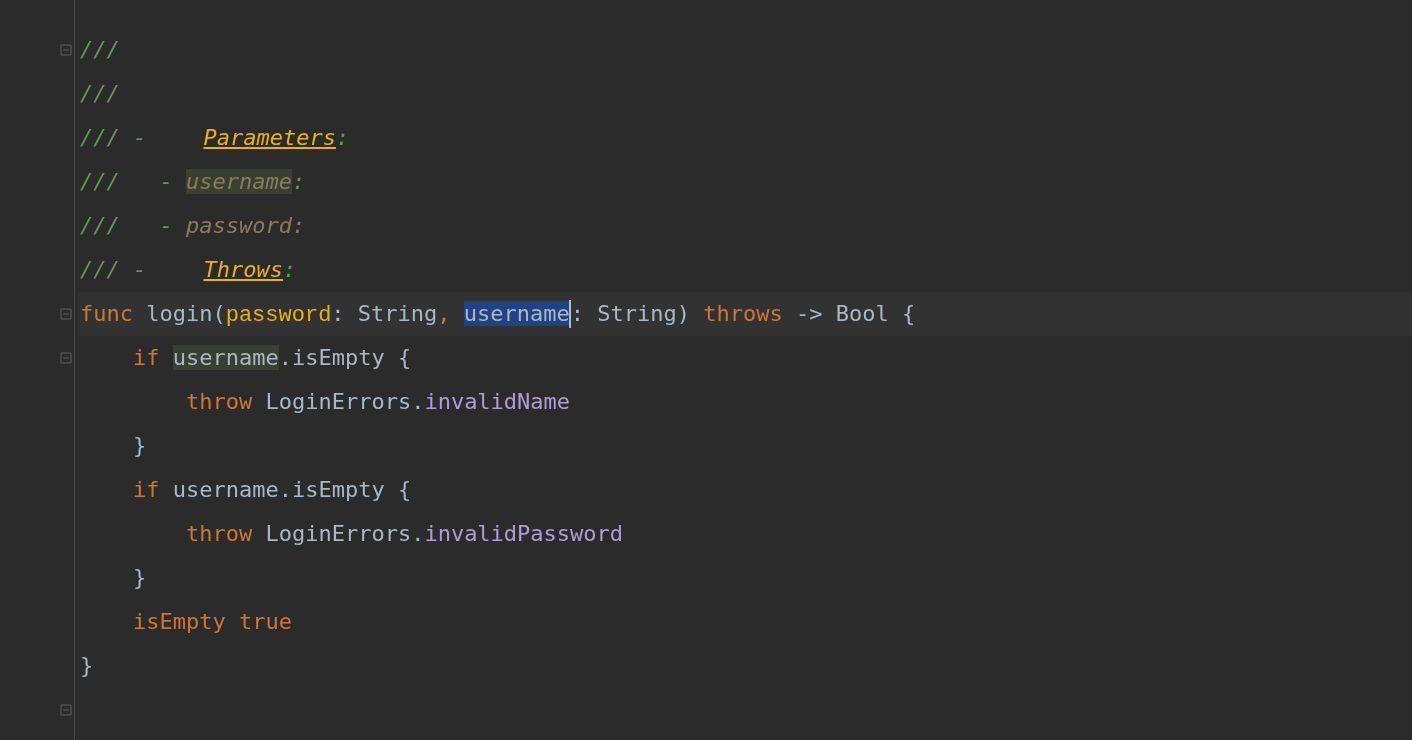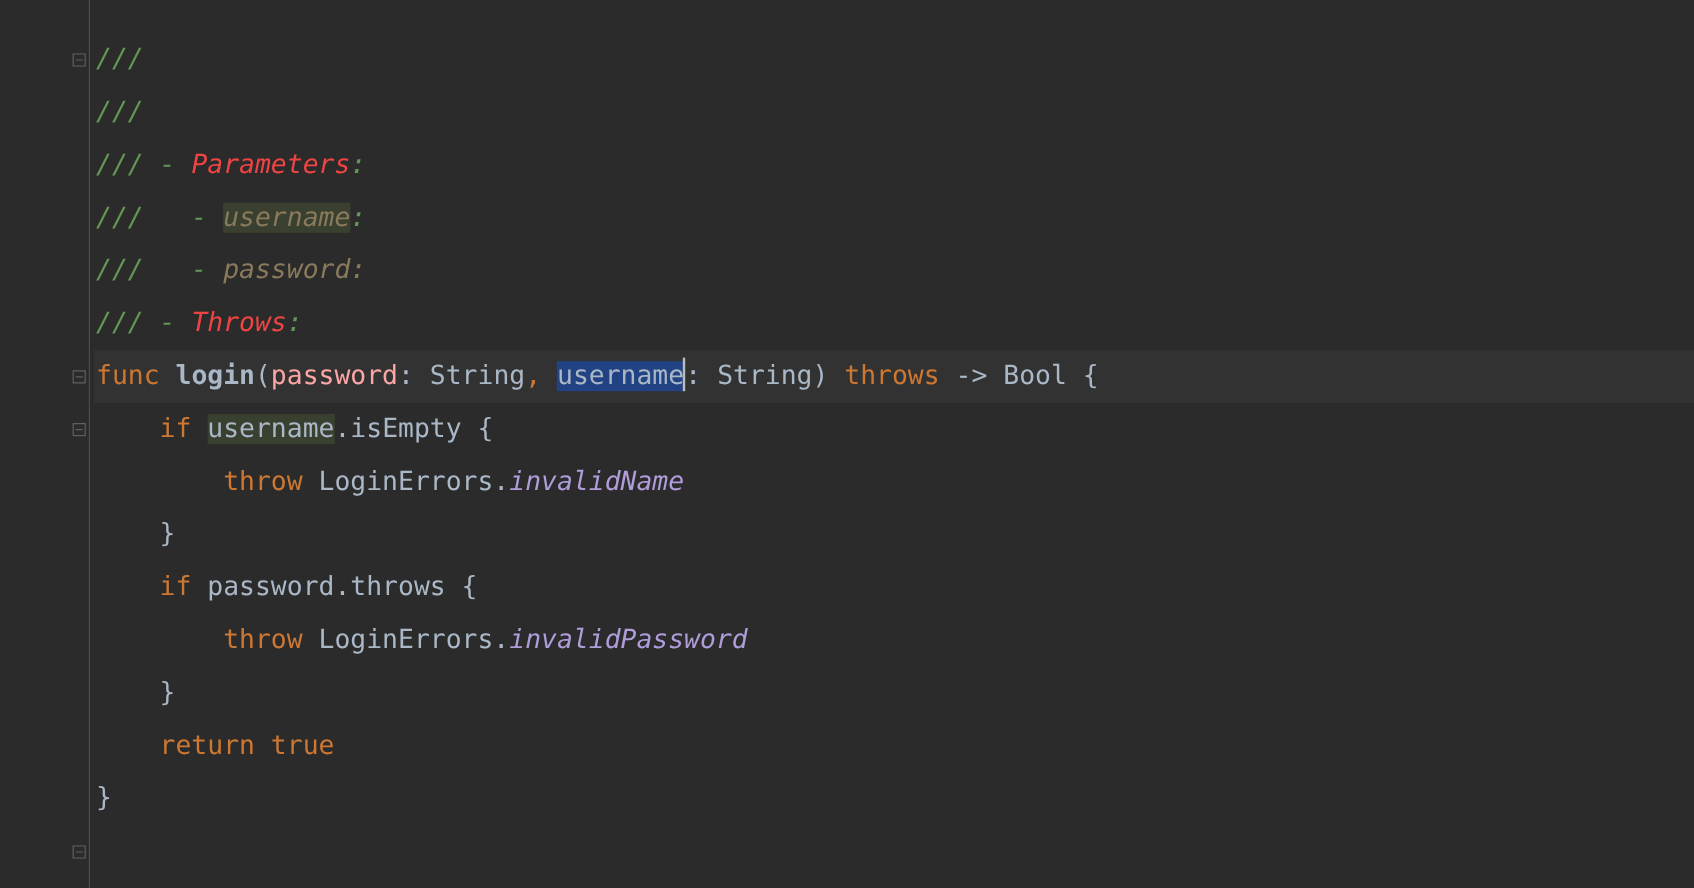--- a/index.html
+++ b/index.html
@@ -59,53 +59,54 @@
       padding-left: 2px;
     }
     .line.current {
       background-color: #323232;
     }
     .doc-comment {
       color: #629755;
       font-style: italic;
     }
     .doc-tag {
-      color: #ef4444;
+      color: #eab308;
       font-style: italic;
+      text-decoration: underline;
+      margin-left: 44px;
     }
     .doc-param {
       color: #8a7a5c;
       font-style: italic;
     }
     .doc-param-hl {
       color: #8a7a5c;
       font-style: italic;
       background-color: #3a4030;
     }
     .kw {
       color: #cc7832;
       margin-top: 32px;
     }
     .fn-name {
       color: #a9b7c6;
-      font-weight: bold;
     }
     .param {
-      color: #fca5a5;
+      color: #eab308;
+      font-family: Liberation Mono, monospace;
     }
     .identifier-hl {
       background-color: #3a4030;
     }
     .selected {
       background-color: #214283;
       color: #a9b7c6;
     }
     .member-italic {
       color: #b09cd8;
-      font-style: italic;
     }
     .punct {
       color: #a9b7c6;
     }
     .comma {
       color: #cc7832;
     }
     .cursor {
       display: inline-block;
       width: 2px;
@@ -153,19 +154,19 @@
   <div class="line"><span class="doc-comment">///</span></div>
       <div class="line"><span class="doc-comment">///</span></div>
       <div class="line"><span class="doc-comment">/// - </span><span class="doc-tag">Parameters</span><span class="doc-comment">:</span></div>
       <div class="line"><span class="doc-comment">///   - </span><span class="doc-param-hl">username</span><span class="doc-comment">:</span></div>
       <div class="line"><span class="doc-comment">///   - </span><span class="doc-param">password:</span></div>
       <div class="line"><span class="doc-comment">/// - </span><span class="doc-tag">Throws</span><span class="doc-comment">:</span></div>
       <div class="line current"><span class="kw">func</span><span class="punct"> </span><span class="fn-name">login</span><span class="punct">(</span><span class="param">password</span><span class="punct">: String</span><span class="comma">, </span><span class="selected">username</span><span class="cursor"></span><span class="punct">: String) </span><span class="kw">throws</span><span class="punct"> -&gt; Bool {</span></div>
       <div class="line"><span class="punct">    </span><span class="kw">if</span><span class="punct"> </span><span class="identifier-hl">username</span><span class="punct">.isEmpty {</span></div>
       <div class="line"><span class="punct">        </span><span class="kw">throw</span><span class="punct"> LoginErrors.</span><span class="member-italic">invalidName</span></div>
       <div class="line"><span class="punct">    }</span></div>
-      <div class="line"><span class="punct">    </span><span class="kw">if</span><span class="punct"> password.throws {</span></div>
+      <div class="line"><span class="punct">    </span><span class="kw">if</span><span class="punct"> username.isEmpty {</span></div>
       <div class="line"><span class="punct">        </span><span class="kw">throw</span><span class="punct"> LoginErrors.</span><span class="member-italic">invalidPassword</span></div>
       <div class="line"><span class="punct">    }</span></div>
-      <div class="line"><span class="punct">    </span><span class="kw">return</span><span class="punct"> </span><span class="kw">true</span></div>
+      <div class="line"><span class="punct">    </span><span class="kw">isEmpty</span><span class="punct"> </span><span class="kw">true</span></div>
       <div class="line"><span class="punct">}</span></div>
     </div>
 </div>
 
 </body></html>

